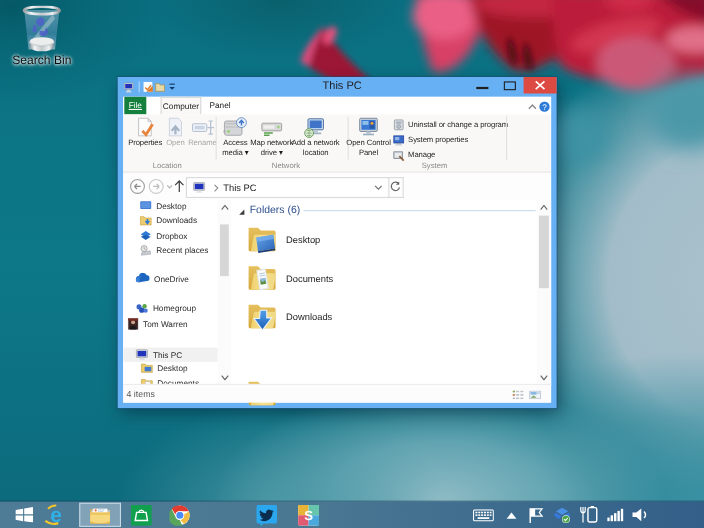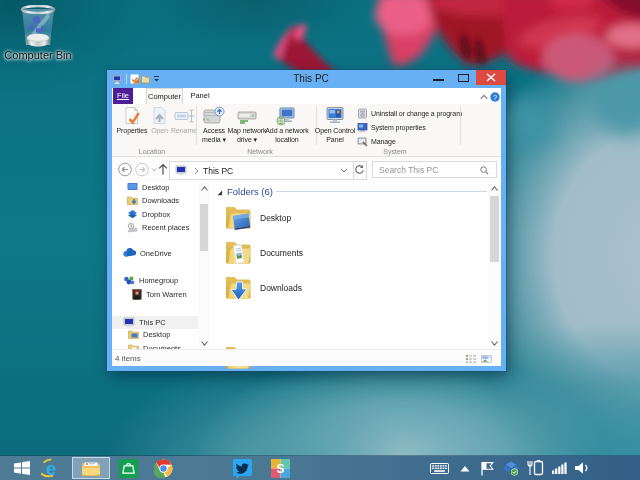--- a/index.html
+++ b/index.html
@@ -13,21 +13,21 @@
 #client{position:absolute;left:5px;top:18px;right:5px;bottom:5px;background:#fff;}
 #titlebar{position:absolute;left:0;top:0;right:0;height:18px;}
 #title{position:absolute;left:0;right:0;top:3px;text-align:center;font-size:10px;color:#1c1c1c;}
 #qat{position:absolute;left:5px;top:3px;height:12px;display:flex;align-items:center;}
 #caption{position:absolute;right:0;top:0;height:15px;display:flex;}
 #btnmin,#btnmax{width:25px;height:15px;position:relative;}
 #btnclose{width:30px;height:15px;background:#dc4a41;position:relative;}
 
 #tabs{position:absolute;left:0;top:0;right:0;height:16px;background:#fff;font-size:7.5px;}
 .tab{position:absolute;top:0;height:16px;line-height:16px;text-align:center;}
-#tabfile{left:1px;width:20px;background:#4c1d95;color:#fff;text-decoration:underline;}
+#tabfile{left:1px;width:20px;background:#15803d;color:#fff;text-decoration:underline;}
 #tabcomputer{left:34px;width:37px;background:#f9f8f6;border:1px solid #d8d8d8;border-bottom:none;color:#1a1a1a;box-sizing:border-box;}
 #tabview{left:71px;width:34px;color:#1a1a1a;}
 
 #ribbon{position:absolute;left:0;top:16px;right:0;height:52px;background:#f9f8f6;border-bottom:1px solid #e4e2df;}
 .rsep{position:absolute;top:2px;bottom:11px;width:1px;background:#e2e0dd;}
 .glabel{position:absolute;bottom:1px;font-size:7px;color:#8a8886;text-align:center;}
 .bigbtn{position:absolute;top:1px;text-align:center;font-size:7px;letter-spacing:-0.1px;color:#1e1e1e;line-height:8.5px;}
 .bigbtn svg{display:block;margin:1px auto 1px;}
 .gray{color:#a8a6a4;}
 .smallrow{position:absolute;left:0;height:13px;display:flex;align-items:center;font-size:7px;letter-spacing:-0.1px;color:#1e1e1e;white-space:nowrap;}
@@ -159,21 +159,21 @@
  <ellipse cx="20" cy="4.5" rx="16.2" ry="3.4" fill="none" stroke="url(#rim)" stroke-width="2.4"></ellipse>
  <ellipse cx="20" cy="33.5" rx="11.3" ry="4" fill="#d2d5d6"></ellipse>
  <ellipse cx="20" cy="32.3" rx="10.8" ry="3.5" fill="#eceeee"></ellipse>
  <path d="M9.2,33 a10.8,4.4 0 0 0 21.6,0 l-0.6,5 a10,3.6 0 0 1 -20.4,0 Z" fill="url(#rim)"></path>
  <g fill="#4f62c8" opacity=".9">
   <path d="M15,13 l4,-2.5 3.5,2 -1,5 -3.5,1.5 -3,-2 Z"></path>
   <path d="M12.5,17.5 l3,1.5 -0.5,6 -3.5,-1.5 Z"></path>
   <path d="M18,23 l4.5,0.5 1.5,-4 2,5 -3,3.5 -5,-1 Z"></path>
  </g>
 </svg>
-<div id="rblabel">Computer Bin</div>
+<div id="rblabel">Search Bin</div>
 </div>
 <div id="win">
  <div id="titlebar">
   <div id="qat">
    <svg width="11" height="11" viewBox="0 0 11 11">
             <rect x="1" y="1.5" width="8" height="5.5" rx="0.5" fill="#e8eaec" stroke="#8a8f94" stroke-width=".6"></rect>
             <rect x="1.8" y="2.3" width="6.4" height="4" fill="#2233bb"></rect>
             <rect x="3.5" y="7.5" width="3" height="1.5" fill="#cfd3d6"></rect>
             <rect x="2.5" y="9" width="5" height="1" fill="#dfe2e4"></rect>
           </svg>
@@ -345,26 +345,20 @@
     <svg width="8" height="5" viewBox="0 0 8 5" style="margin-left:auto;margin-right:5px;">
               <path d="M1,1 L4,4 L7,1" stroke="#707070" stroke-width="1" fill="none"></path>
             </svg>
    </div>
    <div id="refreshbox">
     <svg width="14" height="15" viewBox="0 0 14 15" style="margin-left:0px;">
               <path d="M10.6,5.2 A3.8,3.8 0 1 0 11.2,8.4" stroke="#666" stroke-width="1.1" fill="none"></path>
               <path d="M10.9,3 L10.9,6 L7.9,6 Z" fill="#666"></path>
             </svg>
    </div>
-   <div id="searchbox">Search This PC
-    <svg class="abs" style="right:7px;top:4px;" width="9" height="9" viewBox="0 0 9 9">
-              <circle cx="3.6" cy="3.6" r="2.8" fill="none" stroke="#7a7a7a" stroke-width="1"></circle>
-              <path d="M5.8,5.8 L8.2,8.2" stroke="#7a7a7a" stroke-width="1.1"></path>
-            </svg>
-   </div>
   </div>
   <div id="mainarea">
    <div id="nav">
     <div class="nitem" style="left:15px;top:0px;">
      <svg width="11" height="10" viewBox="0 0 11 10">
                 <rect x="0.5" y="1" width="10" height="7" rx="0.8" fill="#3f7ad0"></rect>
                 <rect x="1.3" y="1.8" width="8.4" height="5.4" fill="#5b94e0"></rect>
               </svg>Desktop
     </div>
     <div class="nitem" style="left:15px;top:13px;">
@@ -393,21 +387,21 @@
               </svg>OneDrive
     </div>
     <div class="nitem" style="left:11px;top:93px;">
      <svg width="12" height="11" viewBox="0 0 12 11">
                 <circle cx="3.4" cy="4" r="2.3" fill="#3a66c8"></circle>
                 <circle cx="8.4" cy="3.4" r="2" fill="#58a846"></circle>
                 <circle cx="5.9" cy="7" r="2.4" fill="#2850b8"></circle>
                 <circle cx="9.4" cy="7.4" r="1.9" fill="#4878d8"></circle>
               </svg>Homegroup
     </div>
-    <div class="nitem" style="left:20px;top:107px;">
+    <div class="nitem" style="left:4px;top:107px;">
      <svg width="10" height="11" viewBox="0 0 10 11">
                 <rect x="0.5" y="0.5" width="9" height="10" fill="#3a2420" stroke="#888" stroke-width=".5"></rect>
                 <circle cx="5" cy="4" r="1.8" fill="#caa088"></circle>
                 <path d="M2,10.5 a3,3.4 0 0 1 6,0 Z" fill="#1a1a1a"></path>
                 <rect x="0.5" y="0.5" width="9" height="2" fill="#7a2a20"></rect>
               </svg>Tom Warren
     </div>
     <div class="nitem" style="left:0;top:133.5px;width:75px;background:#f1f1f1;height:13px;padding-left:11px;">
      <svg width="12" height="11" viewBox="0 0 12 11">
                 <rect x="1" y="1" width="10" height="7" rx="0.5" fill="#e8eaec" stroke="#8a8f94" stroke-width=".6"></rect>

